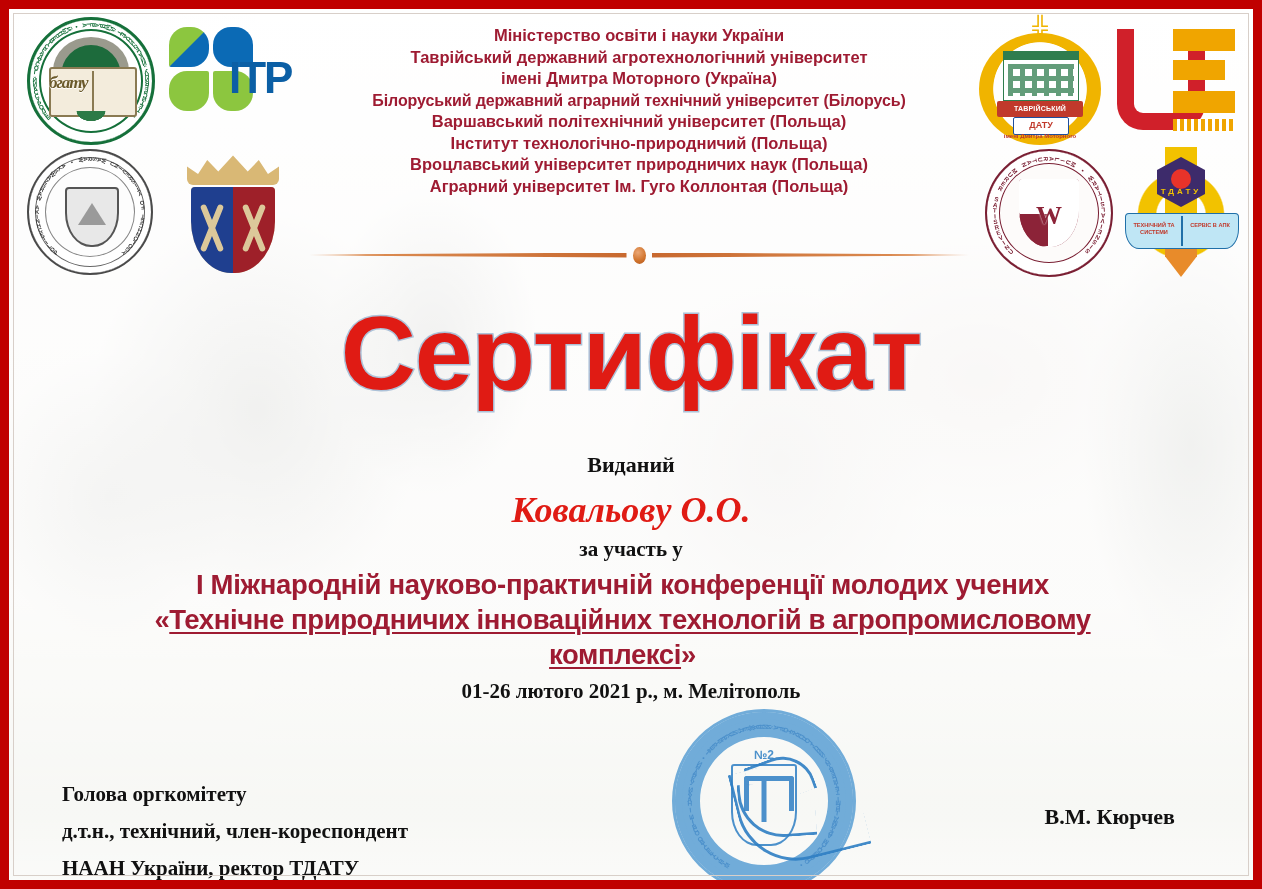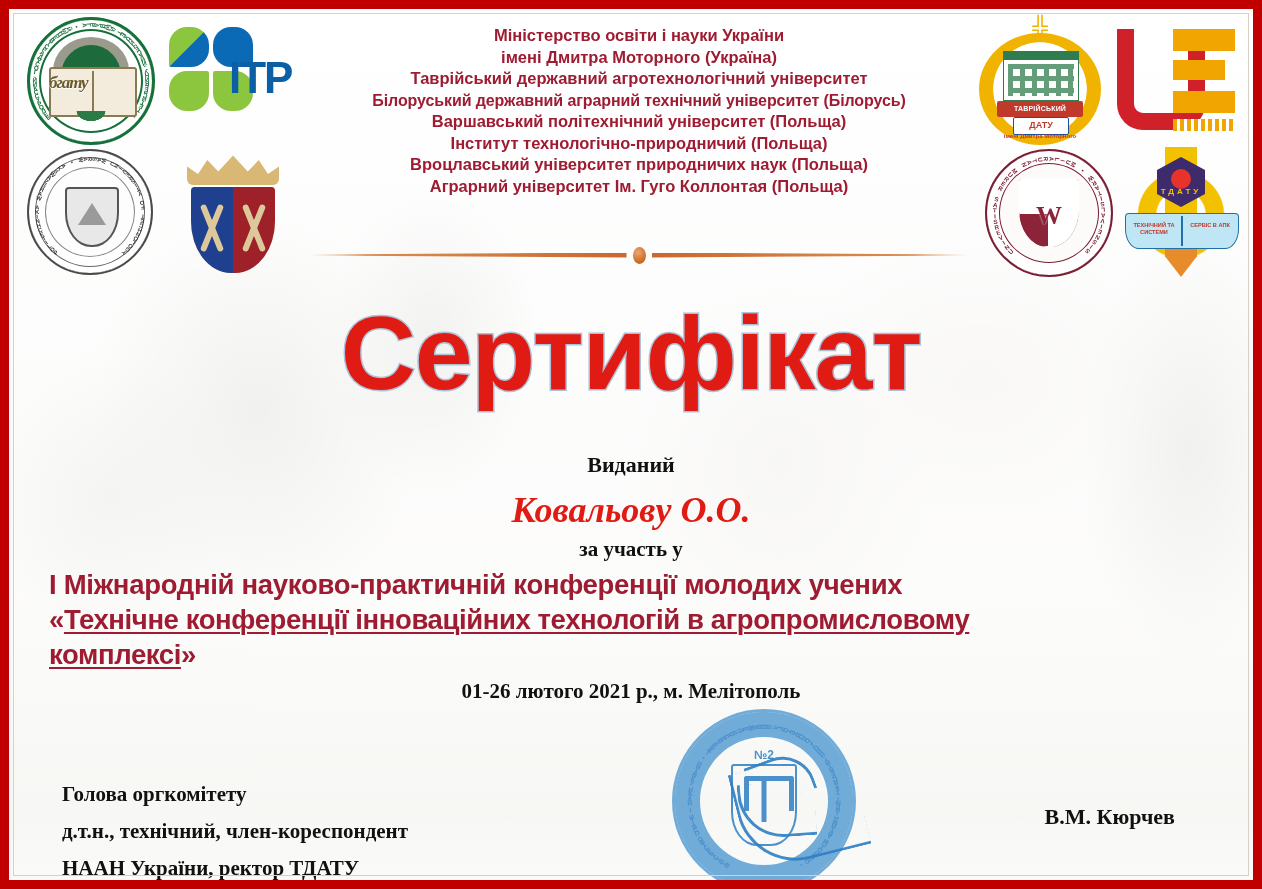--- a/index.html
+++ b/index.html
@@ -345,21 +345,21 @@
   #recipient{
     position:absolute;left:0;right:0;top:480px;text-align:center;
     font-family:"Liberation Serif",serif;font-weight:bold;font-style:italic;
     font-size:36px;color:#e01b14;
   }
   #participation-label{
     position:absolute;left:0;right:0;top:528px;text-align:center;
     font-family:"Liberation Serif",serif;font-weight:bold;font-size:21px;color:#111111;
   }
   #conference{
-    position:absolute;left:40px;right:57px;top:558px;text-align:left;
+    position:absolute;left:40px;right:57px;top:558px;text-align:center;
     font-family:"Liberation Sans",sans-serif;font-weight:bold;
     font-size:27.5px;line-height:35px;color:#9e1b32;
   }
   #conference .line1{display:block;letter-spacing:-.3px;}
   #conference .quoted{display:block;letter-spacing:-.4px;}
   #conference .u{text-decoration:underline;text-underline-offset:3px;text-decoration-thickness:2px;}
   #event-date{
     position:absolute;left:0;right:0;top:670px;text-align:center;
     font-family:"Liberation Serif",serif;font-weight:bold;font-size:21px;color:#111111;
   }
@@ -693,22 +693,22 @@
       <div class="fac-dot"></div>
       <div class="fac-letters">ТДАТУ</div>
       <div class="fac-book">
         <div class="fac-book-l">ТЕХНІЧНИЙ ТА СИСТЕМИ</div>
         <div class="fac-book-r">СЕРВІС В АПК</div>
       </div>
     </div>
 
     <div id="org-block">
       <p>Міністерство освіти і науки України</p>
+      <p>Таврійський державний агротехнологічний університет</p>
       <p>імені Дмитра Моторного (Україна)</p>
-      <p>Таврійський державний агротехнологічний університет</p>
       <p class="wide">Білоруський державний аграрний технічний університет (Білорусь)</p>
       <p>Варшавський політехнічний університет (Польща)</p>
       <p>Інститут технологічно-природничий (Польща)</p>
       <p>Вроцлавський університет природничих наук  (Польща)</p>
       <p>Аграрний університет Ім. Гуго Коллонтая (Польща)</p>
     </div>
 
     <div id="divider">
       <div class="div-bar left"></div>
       <div class="div-dot"></div>
@@ -716,21 +716,21 @@
     </div>
 
     <div id="title">Сертифікат</div>
 
     <div id="issued-label">Виданий</div>
     <div id="recipient">Ковальову О.О.</div>
     <div id="participation-label">за участь у</div>
 
     <div id="conference">
       <span class="line1">І Міжнародній науково-практичній конференції молодих учених</span>
-      <span class="quoted"><span>«</span><span class="u">Технічне конференції інноваційних технологій в агропромисловому</span></span>
+      <span class="quoted"><span>«</span><span class="u">Технічне природничих інноваційних технологій в агропромисловому</span></span>
       <span class="quoted"><span class="u">комплексі</span><span>»</span></span>
     </div>
 
     <div id="event-date">01-26 лютого 2021 р., м. Мелітополь</div>
 
     <div id="stamp">
       <div class="stamp-circle">
         <div class="ring-text">
             <span style="font-size: 6.6px; transform: rotate(-150deg) translate(0px, -74px) rotate(90deg) translate(-50%, -50%);">М</span>
             <span style="font-size: 6.6px; transform: rotate(-147.345deg) translate(0px, -74px) rotate(90deg) translate(-50%, -50%);">І</span>

